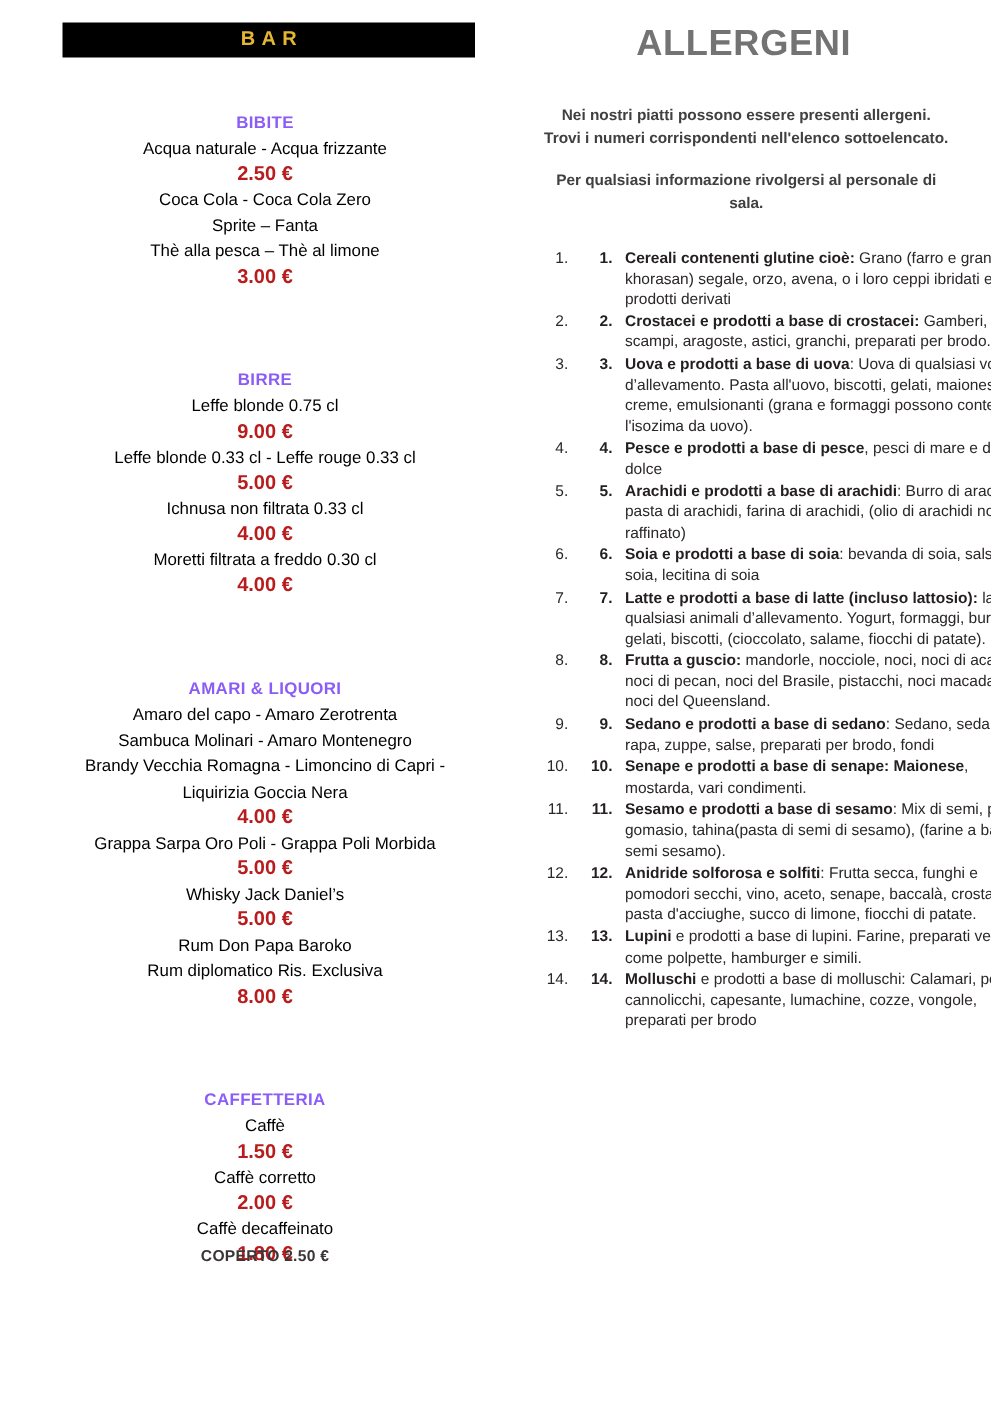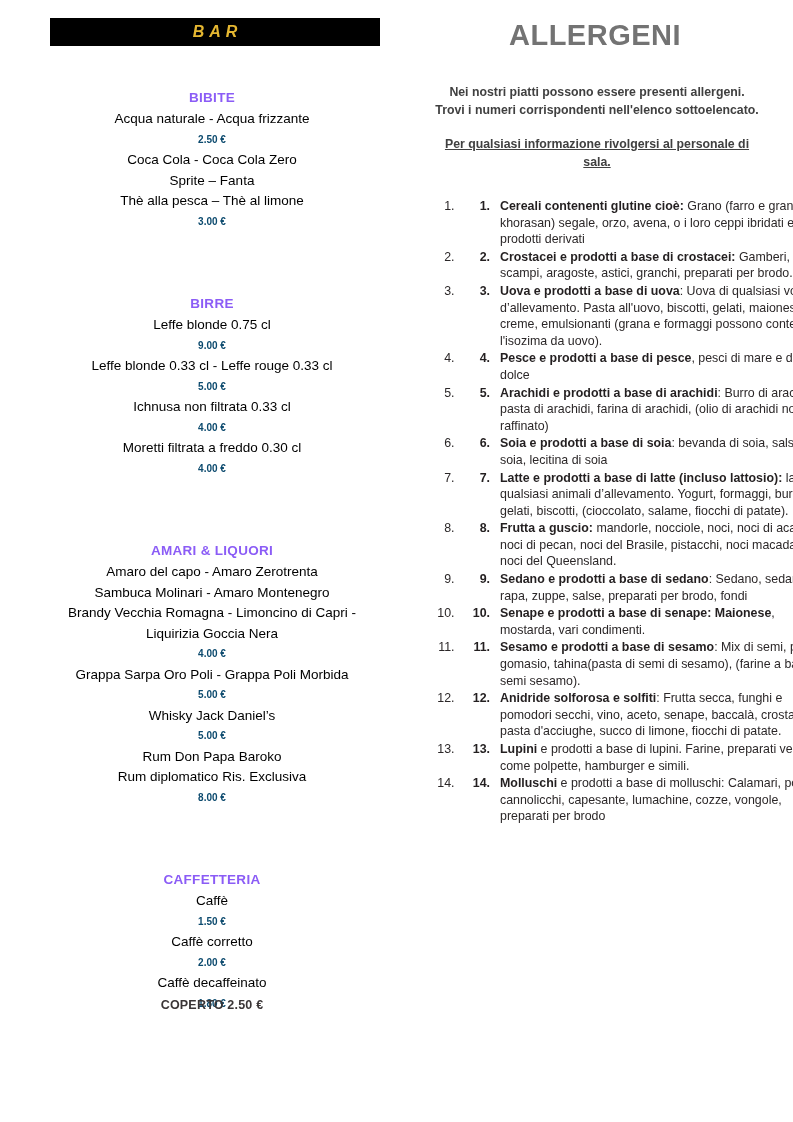--- a/index.html
+++ b/index.html
@@ -44,21 +44,20 @@
     align-items: center;
     justify-content: center;
   }
   .bar-banner-title {
     color: #e5b731;
     font-size: 16px;
     font-weight: 700;
     letter-spacing: 5px;
     line-height: 1;
     text-indent: 5px;
-    font-style: italic;
   }
 
   .left-stack {
     position: absolute;
     left: 0;
     top: 88px;
     width: 396px;
     text-align: center;
   }
 
@@ -75,24 +74,24 @@
   }
   .item-line {
     font-size: 13.5px;
     font-weight: 400;
     line-height: 20.5px;
     color: #000000;
     margin: 0;
     padding: 0 10px;
   }
   .price-line {
-    font-size: 10px;
+    font-size: 16px;
     font-weight: 700;
     line-height: 20.5px;
-    color: #0c4a6e;
+    color: #b91c1c;
     margin: 0;
   }
 
   .coperto {
     position: absolute;
     left: 0;
     top: 998px;
     width: 396px;
     text-align: center;
     font-size: 12.5px;
@@ -130,21 +129,21 @@
     width: 358px;
     text-align: center;
   }
   .intro-para {
     font-size: 12.3px;
     font-weight: 700;
     line-height: 17.5px;
     color: #404040;
     margin: 16px;
   }
-  .intro-para + .intro-para { margin-top: 17px; text-decoration: underline; }
+  .intro-para + .intro-para { margin-top: 17px; }
 
   .allergen-list {
     position: absolute;
     left: 8px;
     top: 182px;
     width: 375px;
   }
   .allergen-item {
     position: relative;
     padding-left: 42px;

